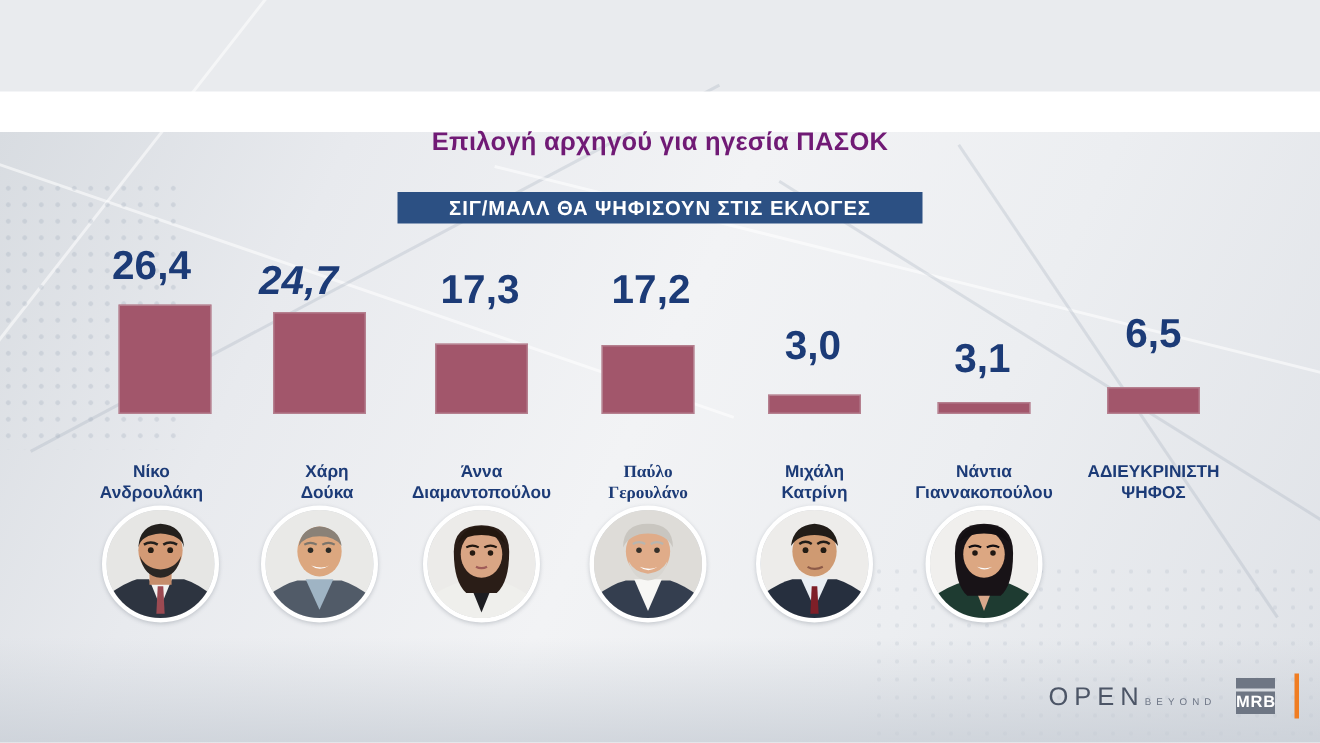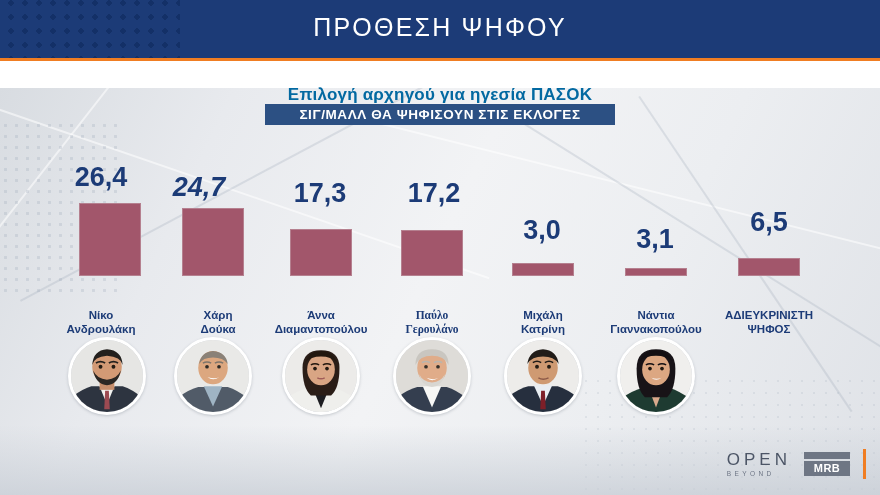--- a/index.html
+++ b/index.html
@@ -49,29 +49,30 @@
     position:absolute;left:0;top:0;width:880px;height:55px;
     display:flex;align-items:center;justify-content:center;
     color:#ffffff;font-size:25px;letter-spacing:2.2px;font-weight:400;
   }
   .subheader{
     position:absolute;left:0;top:61px;width:880px;height:27px;
     background:#ffffff;
     display:flex;align-items:center;justify-content:center;
   }
   .subheader-text{
-    color:#0369a1;font-size:17px;font-weight:bold;letter-spacing:.2px;margin-top:40px;
+    color:#701a75;font-size:17px;font-weight:bold;letter-spacing:.2px;margin-top:40px;
   }
 
   
   .infobar{
     position:absolute;left:50%;transform:translateX(-50%);
     background:#2c5083;color:#ffffff;text-align:center;
     display:flex;align-items:center;justify-content:center;
     font-weight:bold;
+    margin-top:24px;
   }
   .infobar-1{top:104px;width:350px;height:21px;font-size:13.5px;letter-spacing:.6px;}
   .infobar-2{top:135px;width:350px;height:22px;font-size:14px;letter-spacing:.6px;}
 
   
   .chart{position:absolute;left:0;top:0;width:880px;height:362px;}
   .col{position:absolute;bottom:0;top:0;}
   .bar{
     position:absolute;
     background:#a2566b;
@@ -94,24 +95,24 @@
     border:3px solid #ffffff;
     box-sizing:border-box;
     overflow:hidden;
     box-shadow:0 1px 3px rgba(80,90,105,.28);
     background:#cfd3d8;
   }
   .photo svg{display:block;width:100%;height:100%;}
 
   
   .footer{position:absolute;right:14px;bottom:16px;display:flex;align-items:center;gap:13px;}
-  .open-logo{display:flex;flex-direction:column;align-items:flex-start;line-height:1;}
+  .open-logo{display:flex;align-items:flex-end;line-height:1;}
   .open-word{font-size:17px;letter-spacing:4px;color:#4c5566;font-weight:500;}
   .open-sub{font-size:6.5px;letter-spacing:3.4px;color:#6d7585;margin-top:3px;}
-  .mrb-logo{display:flex;flex-direction:column;width:46px;}
+  .mrb-logo{display:flex;flex-direction:column;width:26px;}
   .mrb-bar{height:7px;background:#6e7684;}
   .mrb-gap{height:2px;background:transparent;}
   .mrb-box{
     background:#6e7684;color:#ffffff;font-size:11px;font-weight:bold;
     text-align:center;letter-spacing:.5px;padding:1px 0 2px;
   }
   .orange-tick{width:3px;height:30px;background:#f07d22;}
 </style>
 </head>
 <body>
@@ -122,24 +123,20 @@
   <div class="bg-streak" style="left:-40px;top:95px;width:560px;height:2px;transform:rotate(19deg);"></div>
   <div class="bg-streak dark" style="left:20px;top:300px;width:520px;height:2px;transform:rotate(-28deg);"></div>
   <div class="bg-streak" style="left:330px;top:110px;width:620px;height:2px;transform:rotate(14deg);"></div>
   <div class="bg-streak dark" style="left:520px;top:120px;width:430px;height:1.5px;transform:rotate(32deg);"></div>
   <div class="bg-streak" style="left:-20px;top:250px;width:400px;height:1.5px;transform:rotate(-52deg);"></div>
   <div class="bg-streak dark" style="left:640px;top:96px;width:380px;height:1.5px;transform:rotate(56deg);"></div>
   <div class="bg-dots"></div>
   <div class="bg-dots-br"></div>
   <div class="bg-bottomshade"></div>
 
-  <div class="header">
-    <div class="header-dots"></div>
-    <div class="header-title">ΠΡΟΘΕΣΗ ΨΗΦΟΥ</div>
-  </div>
 
   <div class="subheader">
     <div class="subheader-text">Επιλογή αρχηγού για ηγεσία ΠΑΣΟΚ</div>
   </div>
 
   <div class="infobar infobar-1">ΣΙΓ/ΜΑΛΛ ΘΑ ΨΗΦΙΣΟΥΝ ΣΤΙΣ ΕΚΛΟΓΕΣ</div>
 
   <div class="chart">
 
     <div class="col">

